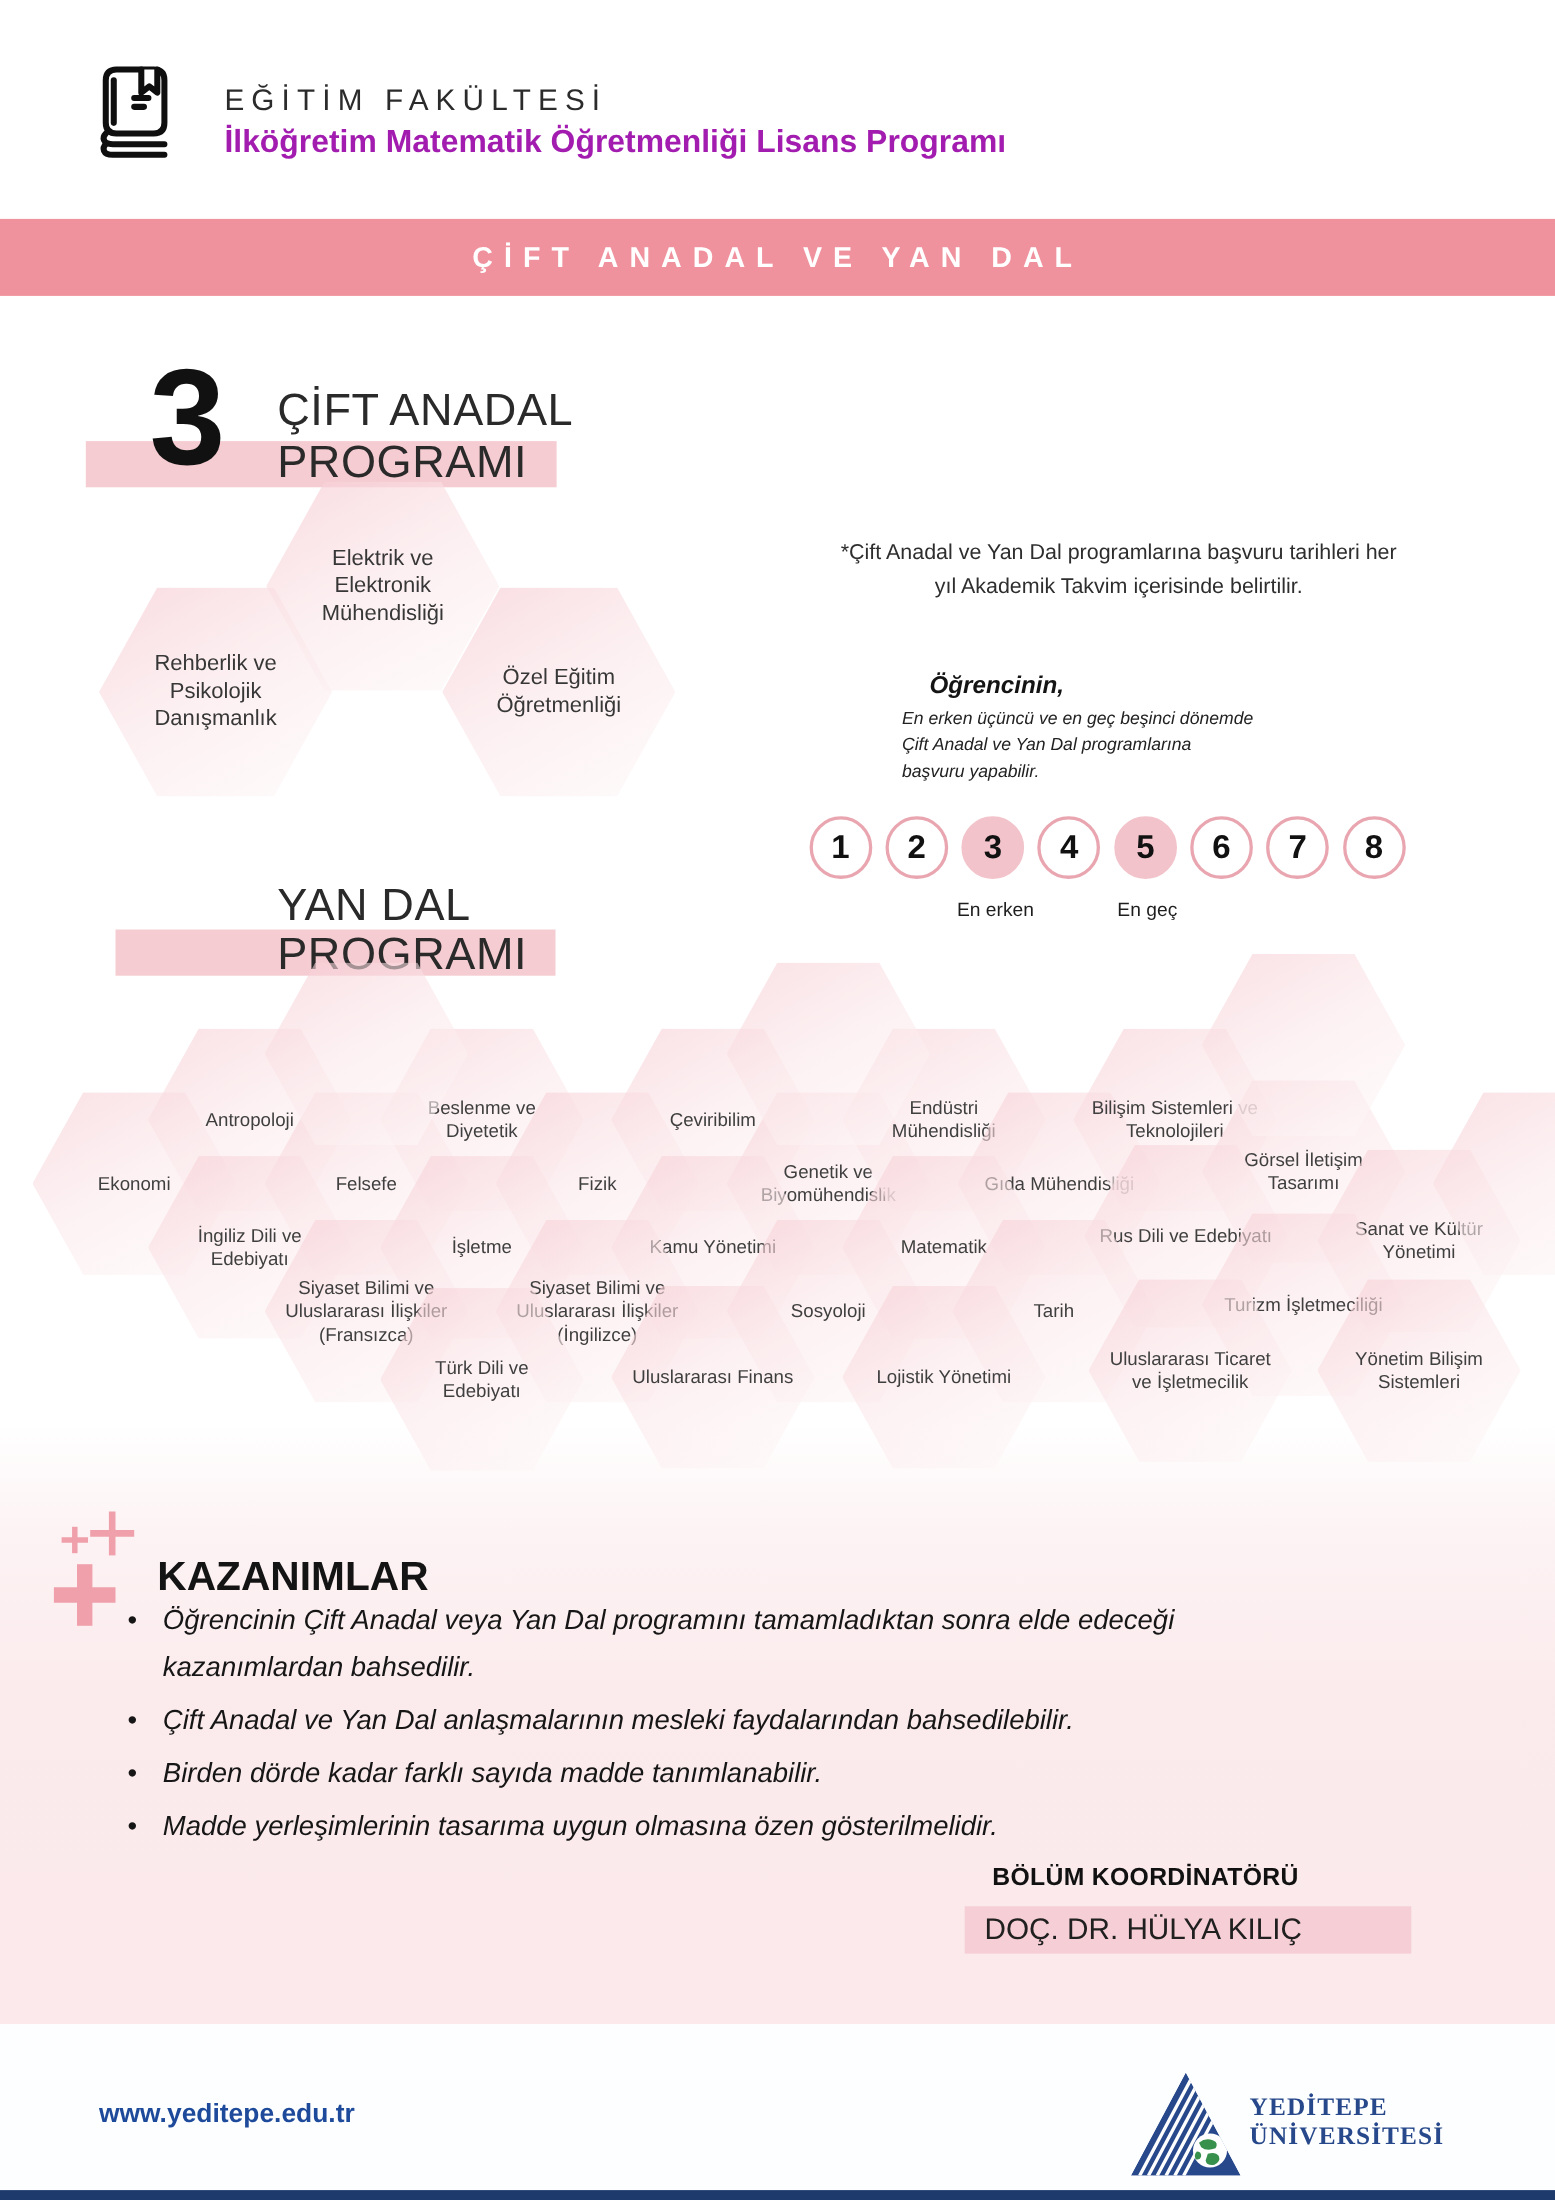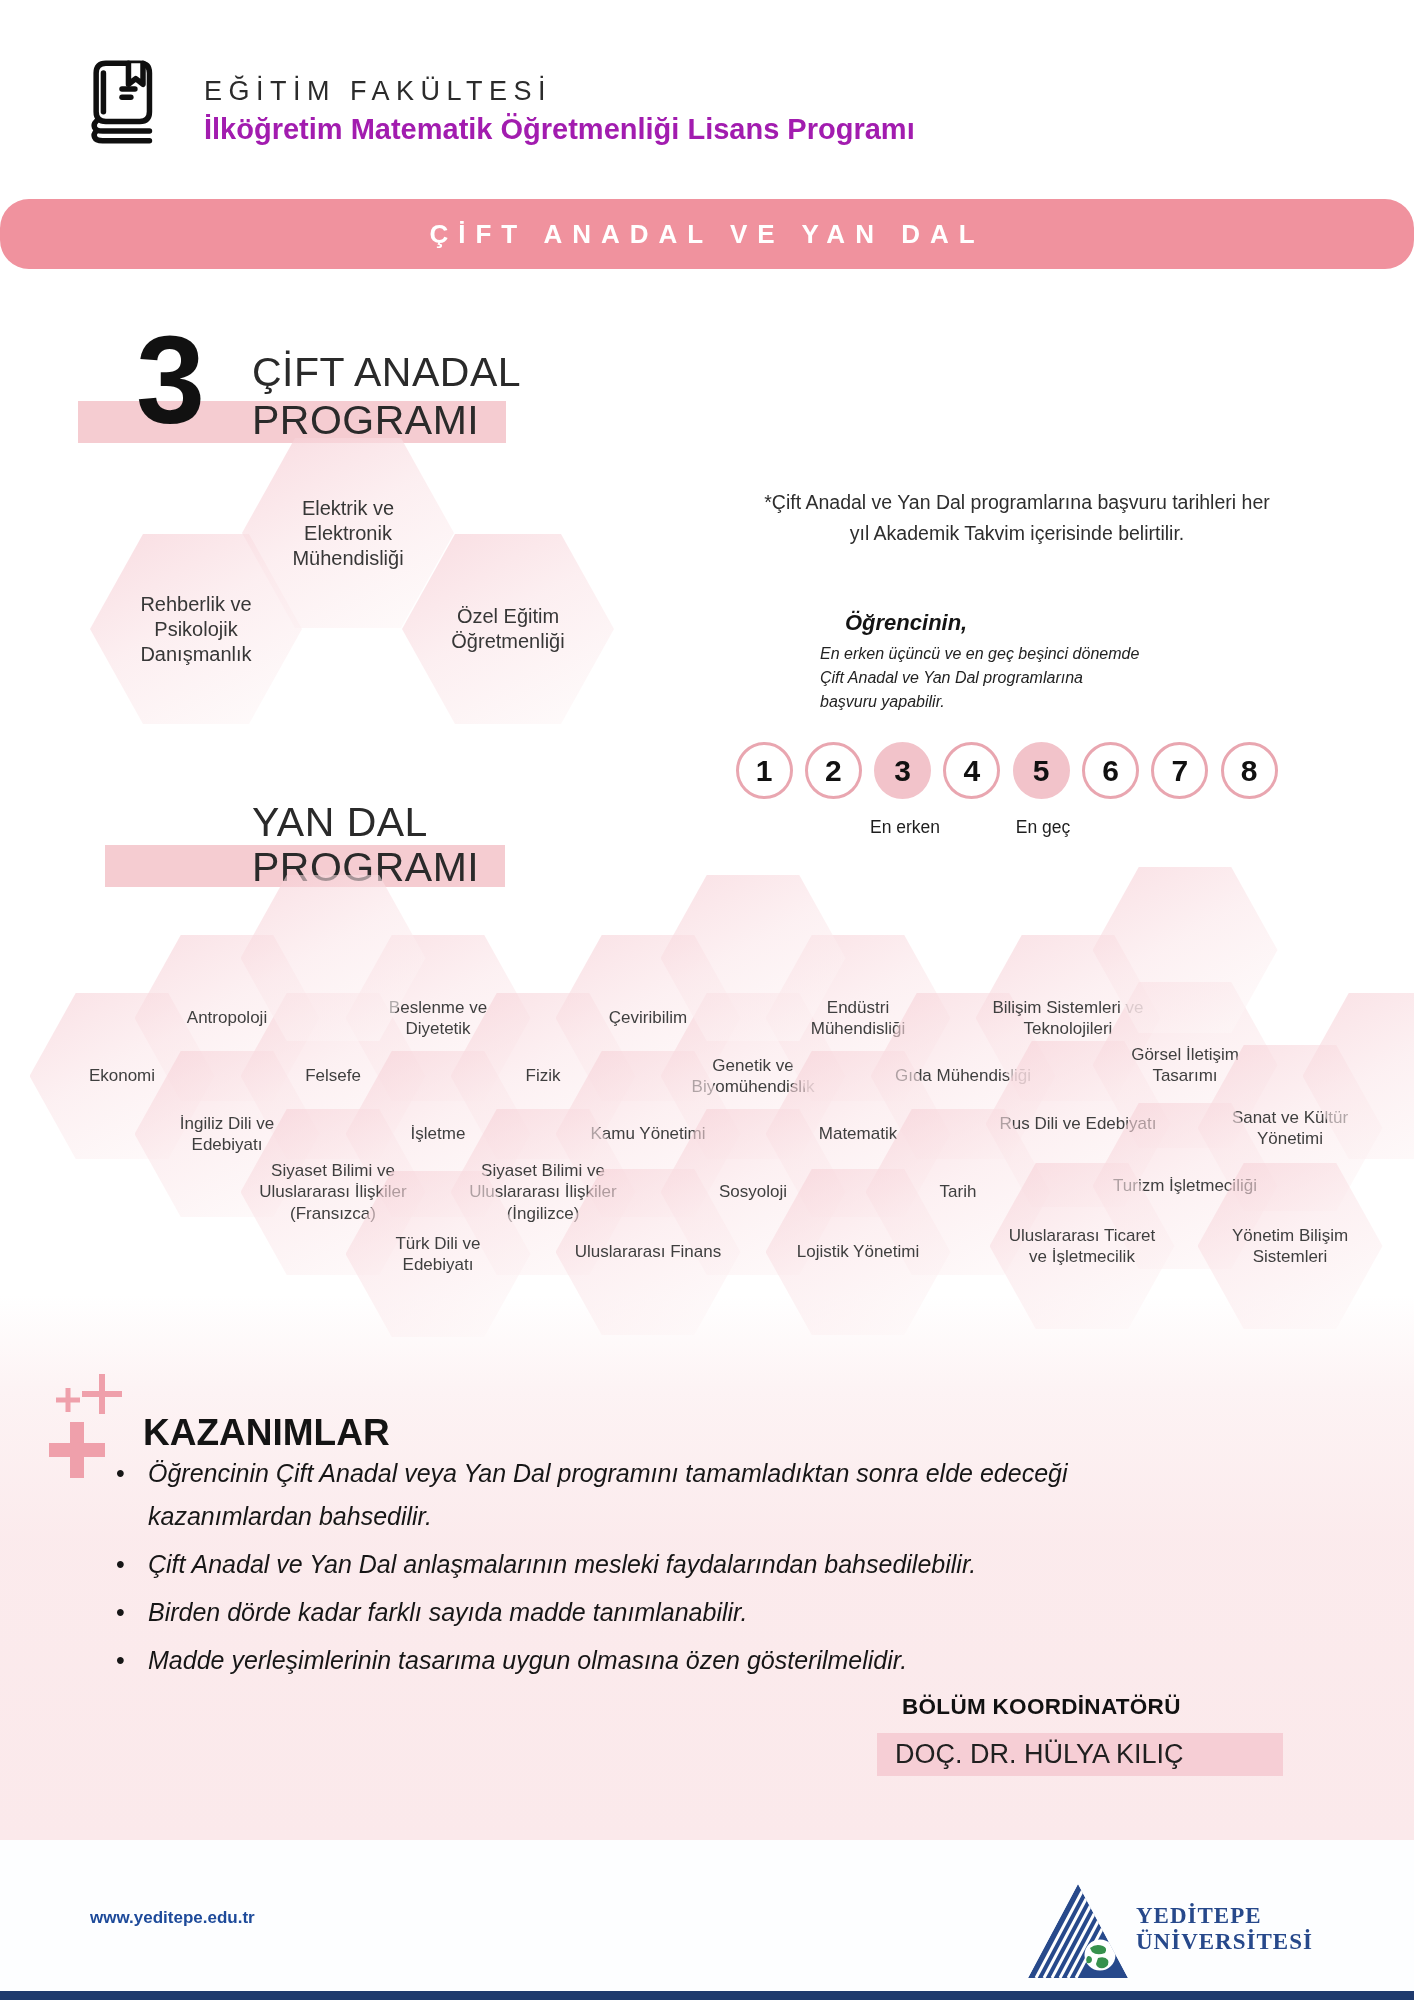--- a/index.html
+++ b/index.html
@@ -7,21 +7,21 @@
         font-family:"Liberation Sans",sans-serif;color:#1a1a1a;}
   
   .pink-wash{position:absolute;left:0;top:1295px;width:1414px;height:545px;
     background:linear-gradient(180deg,rgba(251,233,235,0) 0%,rgba(251,233,235,.55) 18%,rgba(251,233,235,.92) 45%,#fbe9eb 100%);}
   
   .book-icon{position:absolute;left:80px;top:52px;}
   .faculty{position:absolute;left:204px;top:76px;font-size:27px;font-weight:400;letter-spacing:6.5px;color:#2b2b2b;text-align:center;}
   .program-title{position:absolute;left:204px;top:113px;font-size:29px;font-weight:700;color:#a21caf;}
   
   .banner{position:absolute;left:0;top:199px;width:1414px;height:70px;background:#f0929e;
-    display:flex;align-items:center;justify-content:center;border-radius:29px;}
+    display:flex;align-items:center;justify-content:center;}
   .banner span{color:#ffffff;font-size:26px;font-weight:600;letter-spacing:10px;}
   
   .bar{position:absolute;background:#f5ccd1;height:42px;}
   .bar1{left:78px;top:401px;width:428px;}
   .bar2{left:105px;top:845px;width:400px;}
   .bignum{position:absolute;font-size:124px;font-weight:700;color:#111;line-height:.9;letter-spacing:-2px;}
   .num1{left:136px;top:325px;}
   .num2{left:90px;top:773px;}
   .hline{position:absolute;font-size:41px;font-weight:400;color:#2a2a2a;letter-spacing:.5px;line-height:1;}
   .l1a{left:252px;top:352px;}
@@ -58,21 +58,21 @@
   .kaz-list li{position:relative;padding-left:36px;font-size:25px;font-style:italic;line-height:43px;
     color:#161616;margin-bottom:5px;}
   .kaz-list li::before{content:"•";position:absolute;left:4px;top:0;font-style:normal;}
   
   .coord-title{position:absolute;left:902px;top:1694px;font-size:22.5px;font-weight:700;letter-spacing:.3px;color:#111;}
   .coord-bar{position:absolute;left:877px;top:1733px;width:406px;height:43px;background:#f6ced5;
     display:flex;align-items:center;}
   .coord-bar span{padding-left:18px;font-size:27px;color:#202020;}
   
   .footer-area{position:absolute;left:0;top:1840px;width:1414px;height:160px;background:#fdfeff;}
-  .site-link{position:absolute;left:90px;top:1908px;font-size:17px;font-weight:700;color:#1d4a9a;cursor:pointer;}
+  .site-link{position:absolute;left:90px;top:1908px;font-size:24px;font-weight:700;color:#1d4a9a;cursor:pointer;}
   .uni-logo{position:absolute;left:1026px;top:1882px;}
   .univ-name{position:absolute;left:1136px;top:1903px;font-family:"Liberation Serif",serif;
     font-weight:700;font-size:23px;letter-spacing:1px;color:#27498b;line-height:26px;}
   .bottom-strip{position:absolute;left:0;top:1991px;width:1414px;height:9px;background:#1e3a6d;}
 </style>
 </head>
 <body>
 
 <div id="page">
 

